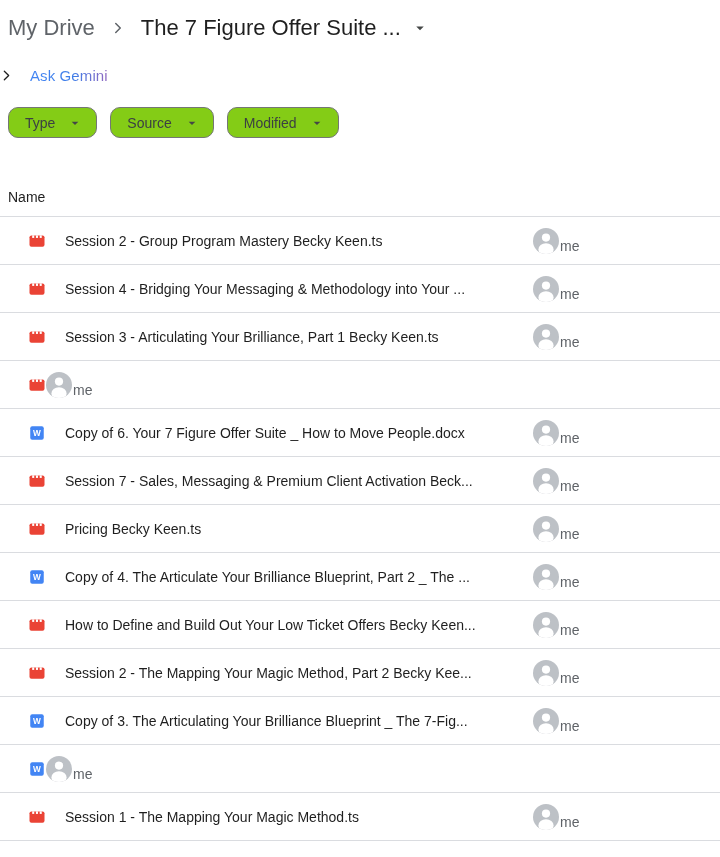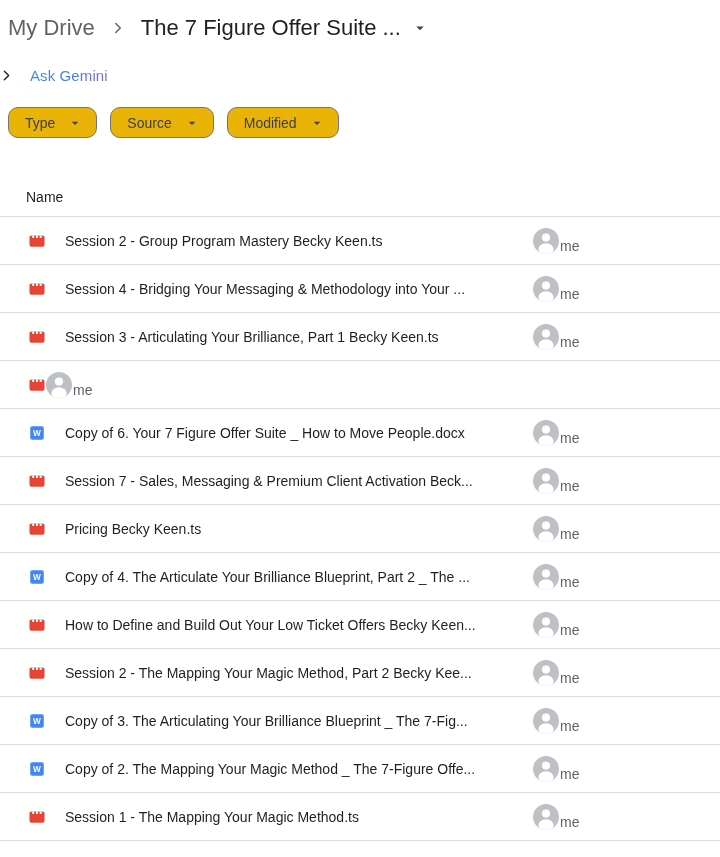--- a/index.html
+++ b/index.html
@@ -28,33 +28,33 @@
   .gemini-chevron svg{width:13px;height:13px;}
   .gemini-label{
     margin-left:17px;font-size:15px;font-weight:500;letter-spacing:.1px;
     background:linear-gradient(90deg,var(--gem1) 0%,#3e7de8 55%,var(--gem2) 100%);
     -webkit-background-clip:text;background-clip:text;color:transparent;
   }
   
   .chips{display:flex;gap:13px;margin-top:23px;padding-left:8px;}
   .chip{
     height:31px;display:inline-flex;align-items:center;gap:12px;
-    border:1px solid var(--chip-border);border-radius:10px;background:#eab308;
+    border:1px solid var(--chip-border);border-radius:10px;background:#84cc16;
     padding:0 13px 0 16px;font-size:14px;color:#3c4043;cursor:pointer;
   }
   .chip-caret{display:flex;align-items:center;color:#444746;}
   .chip-caret svg{width:16px;height:16px;}
   
   .file-table{margin-top:40px;}
   .thead{
     display:flex;align-items:center;height:39px;
     border-bottom:1px solid var(--divider);
     font-size:14px;font-weight:500;color:var(--text1);
   }
-  .col-name{flex:1;padding-left:26px;}
+  .col-name{flex:1;padding-left:8px;}
   .col-owner{width:187px;flex:none;}
   .frow{display:flex;align-items:center;height:48px;border-bottom:1px solid var(--divider);cursor:pointer;}
   .icon-cell{width:18px;height:18px;margin-left:28px;flex:none;display:flex;align-items:center;justify-content:center;}
   .icon-cell svg{width:18px;height:18px;display:block;}
   .fname{
     flex:1;margin-left:19px;padding-right:14px;
     font-size:14px;font-weight:500;color:var(--text1);
     white-space:nowrap;overflow:hidden;
   }
   .owner-cell{width:187px;flex:none;display:flex;align-items:flex-end;gap:1px;}
@@ -445,21 +445,20 @@
   </div>
 
   <div class="frow">
     <span class="icon-cell">
 
       <svg class="icon-word" viewBox="0 0 24 24">
         <rect x="3" y="3" width="18" height="18" rx="2.6" fill="var(--blue)"></rect>
         <text x="12" y="16" text-anchor="middle" font-size="11" font-weight="bold" fill="#ffffff" font-family="Liberation Sans, sans-serif">W</text>
       </svg>
     </span>
-    <span class="fname">Copy of 2. The Mapping Your Magic Method _ The 7-Figure Offe...</span>
     <span class="owner-cell">
       <span class="avatar">
         <svg viewBox="0 0 26 26">
           <defs>
                 <clipPath id="avclip">
                   <circle cx="13" cy="13" r="13"></circle>
                 </clipPath>
               </defs>
           <circle cx="13" cy="13" r="13" fill="var(--avatar)"></circle>
           <g clip-path="url(#avclip)">

